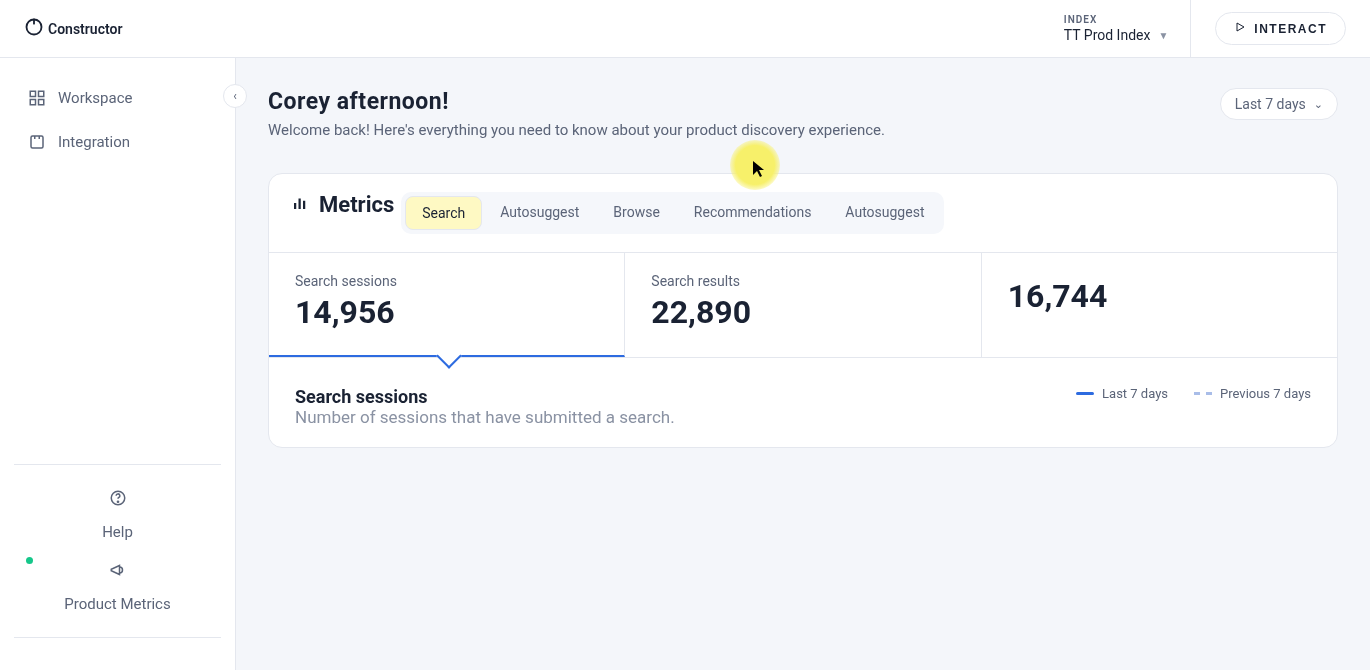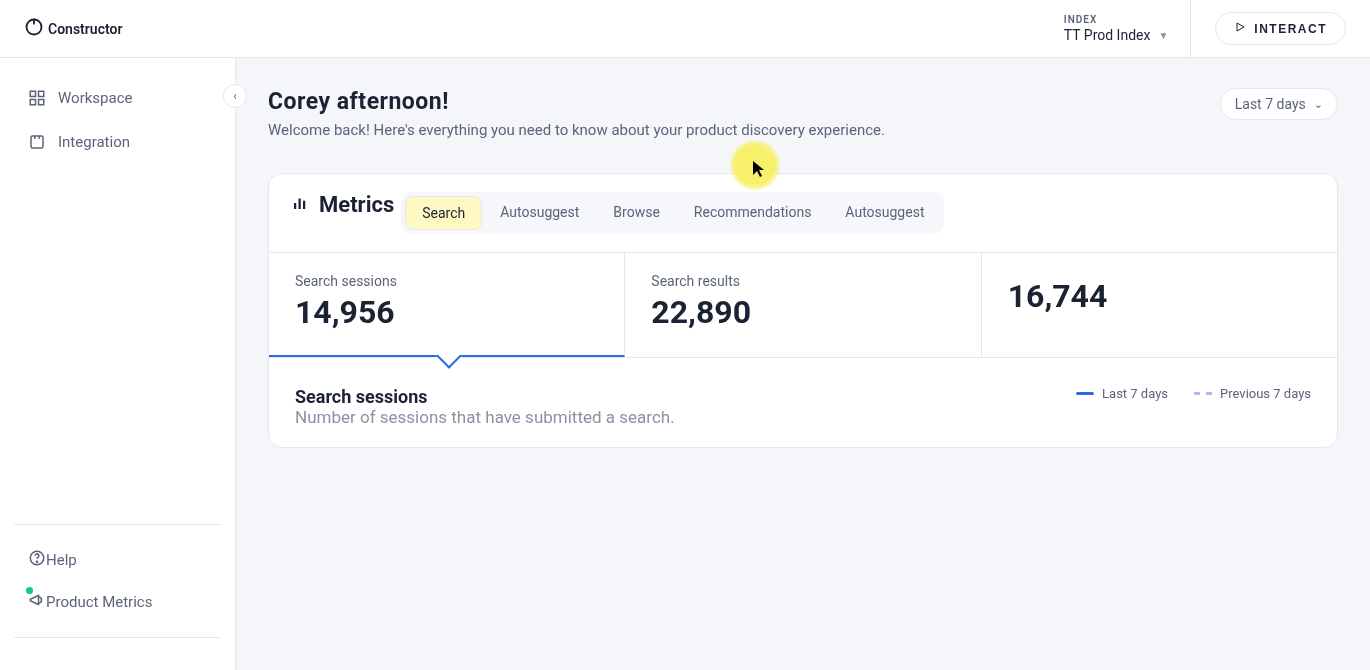--- a/index.html
+++ b/index.html
@@ -121,26 +121,27 @@
     border-top: 1px solid var(--border);
     padding-top: 14px;
   }
   .sidebar-bottom .sep2 {
     border-top: 1px solid var(--border);
     margin: 14px 0;
   }
   .bottom-item {
     display: flex;
     align-items: center;
-    gap: 0;
+    gap: 12px;
     padding: 10px 14px;
     font-size: 15px;
     color: var(--text-muted);
     cursor: pointer;
     position: relative;
+    flex-direction: column;
   }
   .dot-indicator {
     width: 7px; height: 7px; border-radius: 50%;
     background: #15c78a;
     position: absolute;
     left: 12px; top: 6px;
   }
   .user-block {
     display: flex;
     align-items: center;

